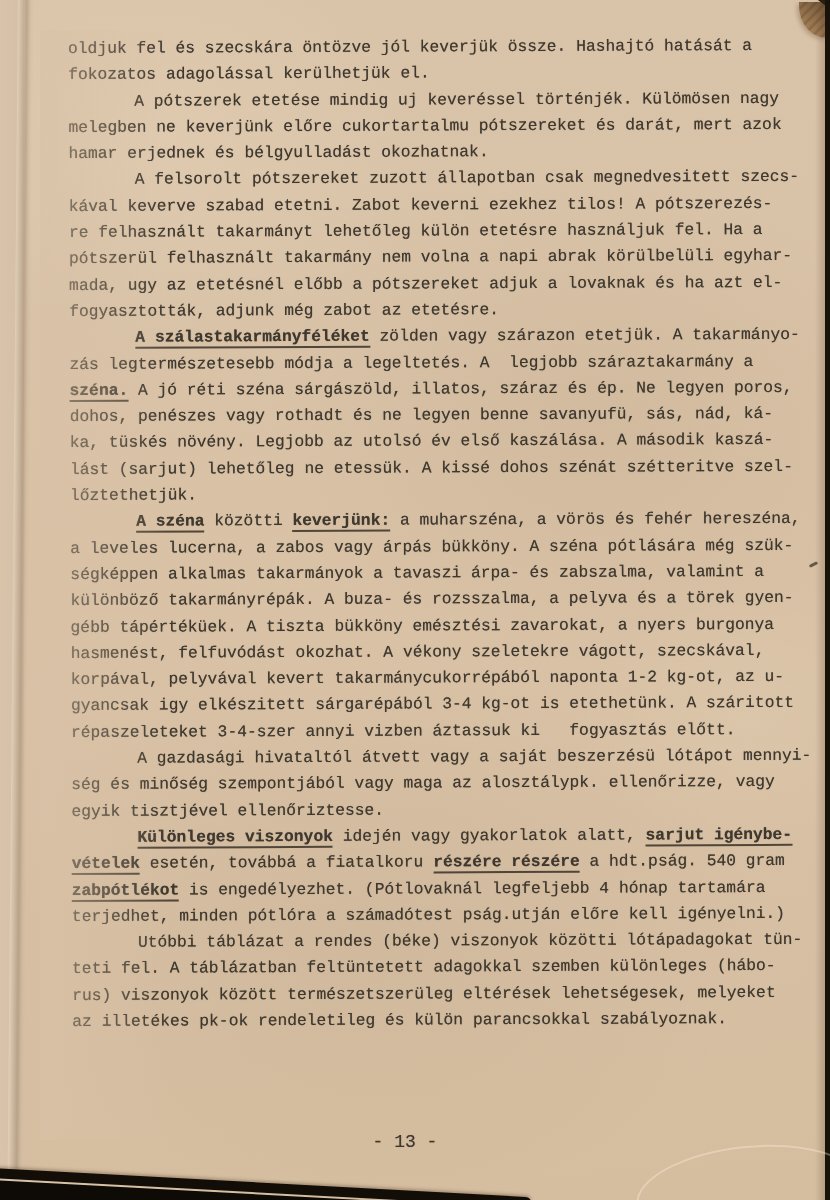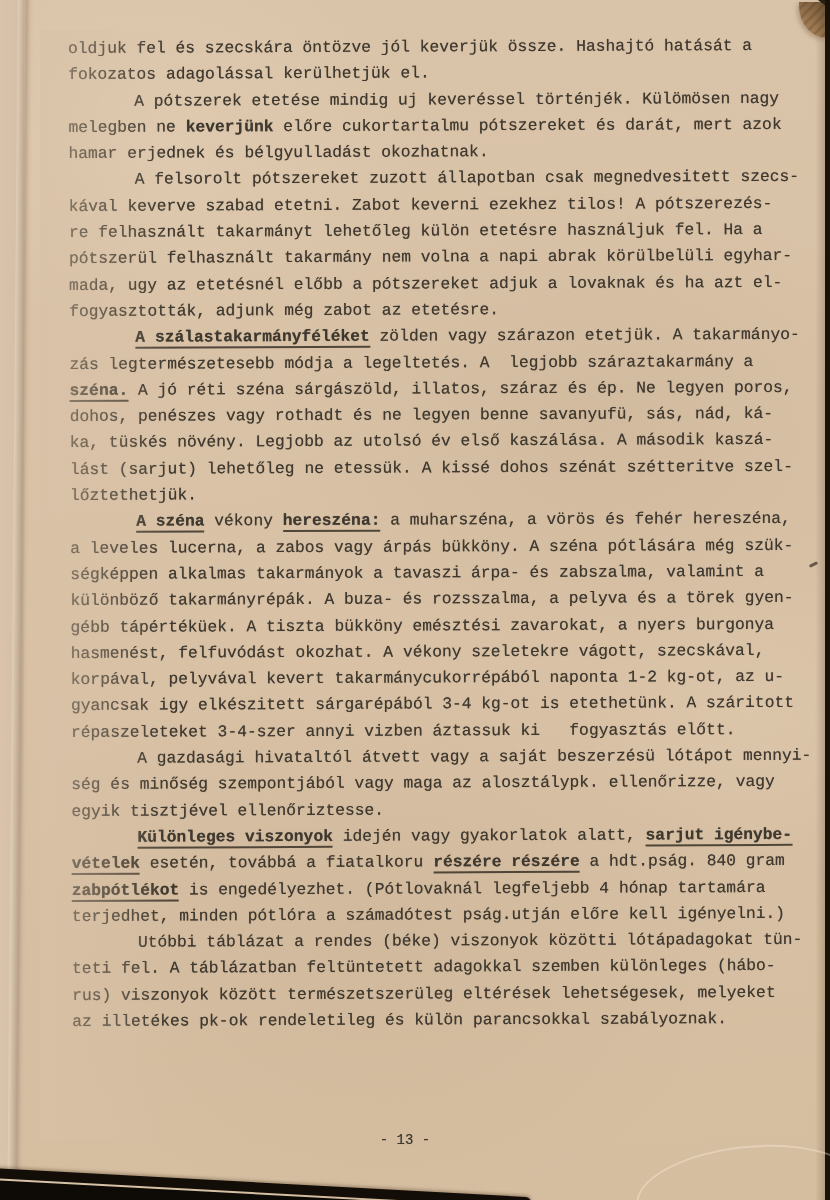--- a/index.html
+++ b/index.html
@@ -46,26 +46,26 @@
   .edge-dash{position:absolute;right:12px;top:563px;width:9px;height:3px;background:#4a3f33;
     transform:rotate(-25deg);border-radius:2px;opacity:0.8;}
   
   .text-block{position:absolute;left:68px;top:36px;width:740px;
     font-size:16.3px;line-height:26.3px;color:#3e382f;
     transform:rotate(-0.25deg);transform-origin:left top;
     text-shadow:0 0 0.7px rgba(62,52,40,0.65);}
   .line{white-space:pre;}
   .ind{text-indent:66px;}
   .u{font-weight:bold;border-bottom:2px solid rgba(55,48,38,0.85);padding-bottom:0px;}
-  .b{font-weight:bold;}
+  .b{font-weight:normal;}
   
   .fade-left{position:absolute;left:40px;top:30px;bottom:60px;width:130px;pointer-events:none;
     background:linear-gradient(to right,rgba(216,193,166,0.55),rgba(216,193,166,0));}
   .page-number{position:absolute;top:1132px;left:0;width:810px;text-align:center;
-    font-size:14px;color:#3e382f;text-shadow:0 0 0.7px rgba(62,52,40,0.6);}
+    font-size:18px;color:#3e382f;text-shadow:0 0 0.7px rgba(62,52,40,0.6);}
 </style>
 </head>
 <body>
 
 <div class="scan">
   <div class="left-strip"></div>
   <div class="left-crease"></div>
 
   <div class="text-block">
       <div class="line"><span>oldjuk fel és szecskára öntözve jól keverjük össze. Hashajtó hatását a</span></div>
@@ -79,34 +79,34 @@
       <div class="line"><span>pótszerül felhasznált takarmány nem volna a napi abrak körülbelüli egyhar-</span></div>
       <div class="line"><span>mada, ugy az etetésnél előbb a pótszereket adjuk a lovaknak és ha azt el-</span></div>
       <div class="line"><span>fogyasztották, adjunk még zabot az etetésre.</span></div>
       <div class="line ind"><span class="u">A szálastakarmányféléket</span><span> zölden vagy szárazon etetjük. A takarmányo-</span></div>
       <div class="line"><span>zás legtermészetesebb módja a legeltetés. A  legjobb száraztakarmány a</span></div>
       <div class="line"><span class="u">széna.</span><span> A jó réti széna sárgászöld, illatos, száraz és ép. Ne legyen poros,</span></div>
       <div class="line"><span>dohos, penészes vagy rothadt és ne legyen benne savanyufü, sás, nád, ká-</span></div>
       <div class="line"><span>ka, tüskés növény. Legjobb az utolsó év első kaszálása. A második kaszá-</span></div>
       <div class="line"><span>lást (sarjut) lehetőleg ne etessük. A kissé dohos szénát szétteritve szel-</span></div>
       <div class="line"><span>lőztethetjük.</span></div>
-      <div class="line ind"><span class="u">A széna</span><span> vékony </span><span class="u">hereszéna:</span><span> a muharszéna, a vörös és fehér hereszéna,</span></div>
+      <div class="line ind"><span class="u">A széna</span><span> közötti </span><span class="u">keverjünk:</span><span> a muharszéna, a vörös és fehér hereszéna,</span></div>
       <div class="line"><span>a leveles lucerna, a zabos vagy árpás bükköny. A széna pótlására még szük-</span></div>
       <div class="line"><span>ségképpen alkalmas takarmányok a tavaszi árpa- és zabszalma, valamint a</span></div>
       <div class="line"><span>különböző takarmányrépák. A buza- és rozsszalma, a pelyva és a törek gyen-</span></div>
       <div class="line"><span>gébb tápértéküek. A tiszta bükköny emésztési zavarokat, a nyers burgonya</span></div>
       <div class="line"><span>hasmenést, felfuvódást okozhat. A vékony szeletekre vágott, szecskával,</span></div>
       <div class="line"><span>korpával, pelyvával kevert takarmánycukorrépából naponta 1-2 kg-ot, az u-</span></div>
       <div class="line"><span>gyancsak igy elkészitett sárgarépából 3-4 kg-ot is etethetünk. A száritott</span></div>
       <div class="line"><span>répaszeleteket 3-4-szer annyi vizben áztassuk ki   fogyasztás előtt.</span></div>
       <div class="line ind"><span>A gazdasági hivataltól átvett vagy a saját beszerzésü lótápot mennyi-</span></div>
       <div class="line"><span>ség és minőség szempontjából vagy maga az alosztálypk. ellenőrizze, vagy</span></div>
       <div class="line"><span>egyik tisztjével ellenőriztesse.</span></div>
       <div class="line ind"><span class="u">Különleges viszonyok</span><span> idején vagy gyakorlatok alatt, </span><span class="u">sarjut igénybe-</span></div>
-      <div class="line"><span class="u">vételek</span><span> esetén, továbbá a fiatalkoru </span><span class="u">részére részére</span><span> a hdt.pság. 840 gram</span></div>
+      <div class="line"><span class="u">vételek</span><span> esetén, továbbá a fiatalkoru </span><span class="u">részére részére</span><span> a hdt.pság. 540 gram</span></div>
       <div class="line"><span class="u">zabpótlékot</span><span> is engedélyezhet. (Pótlovaknál legfeljebb 4 hónap tartamára</span></div>
       <div class="line"><span>terjedhet, minden pótlóra a számadótest pság.utján előre kell igényelni.)</span></div>
       <div class="line ind"><span>Utóbbi táblázat a rendes (béke) viszonyok közötti lótápadagokat tün-</span></div>
       <div class="line"><span>teti fel. A táblázatban feltüntetett adagokkal szemben különleges (hábo-</span></div>
       <div class="line"><span>rus) viszonyok között természetszerüleg eltérések lehetségesek, melyeket</span></div>
       <div class="line"><span>az illetékes pk-ok rendeletileg és külön parancsokkal szabályoznak.</span></div>
     </div>
   <div class="fade-left"></div>
 
   <div class="page-number">- 13 -</div>

